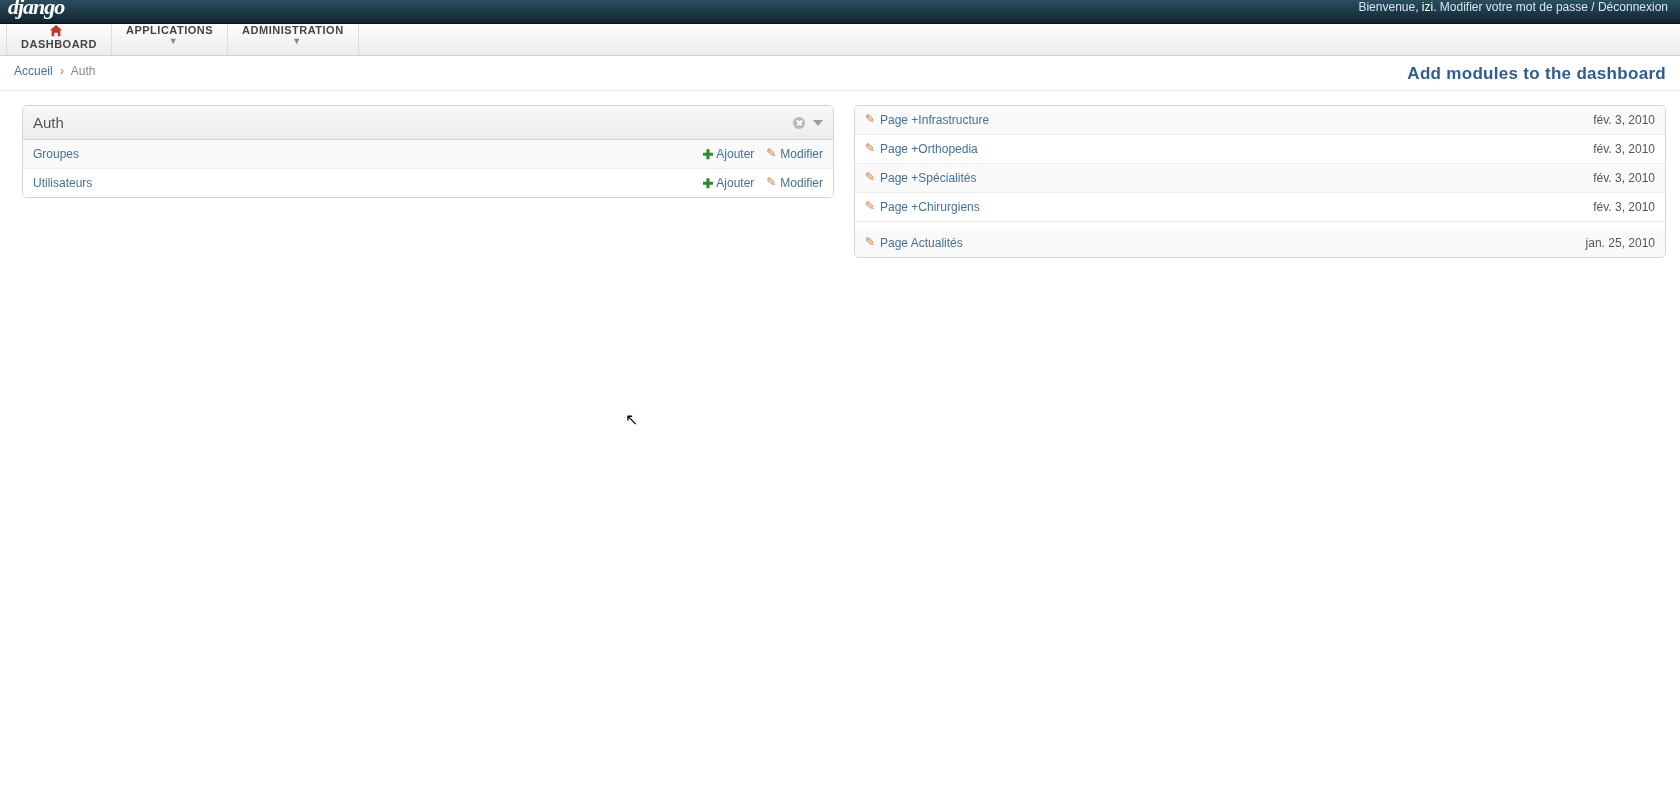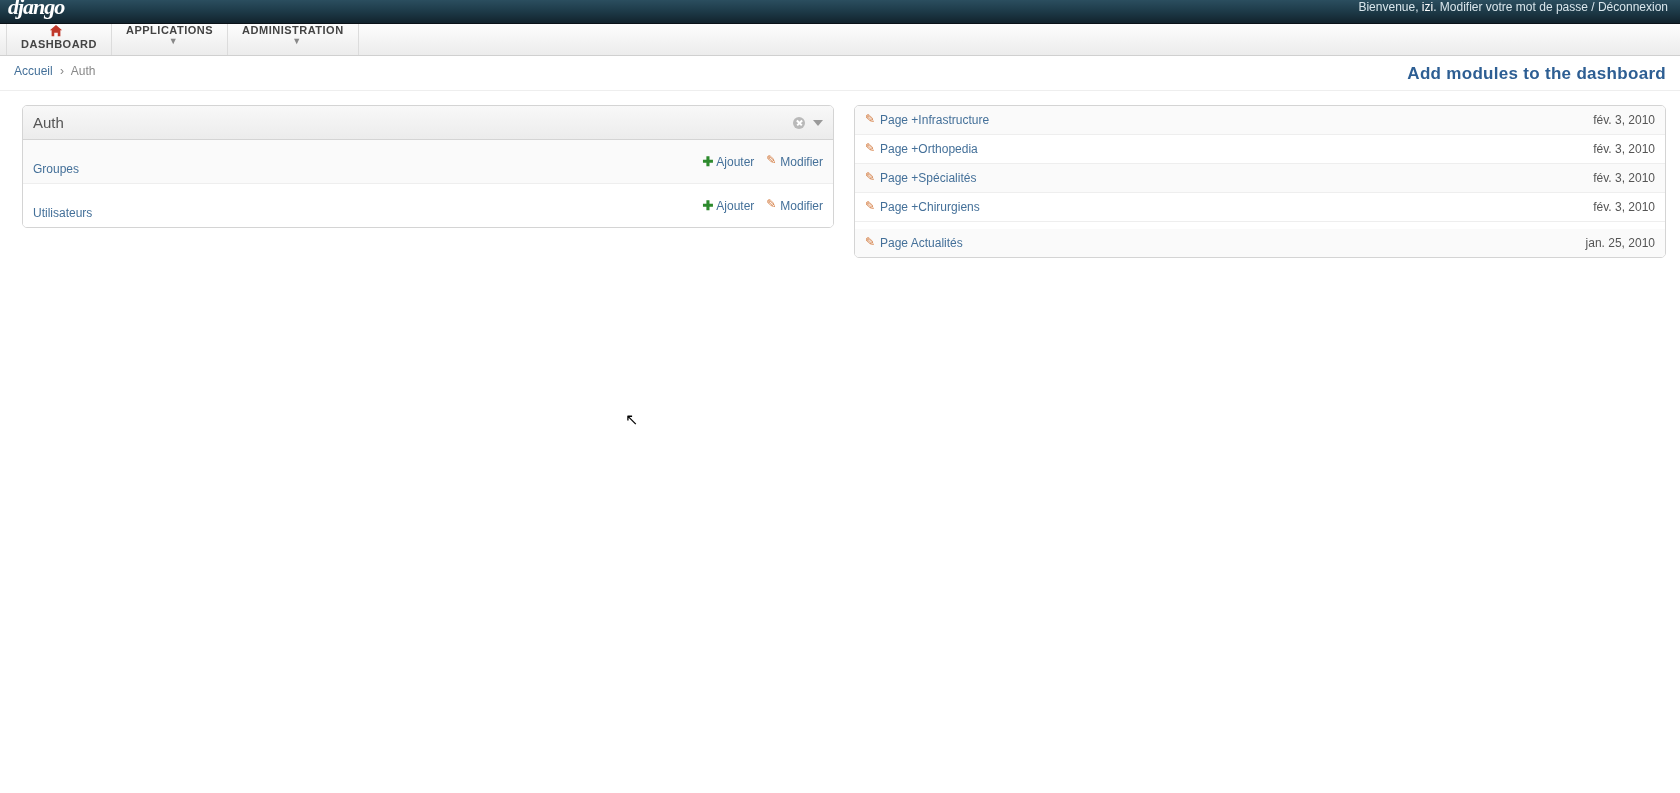--- a/index.html
+++ b/index.html
@@ -97,21 +97,21 @@
     display: flex;
     justify-content: space-between;
     align-items: center;
     padding: 7px 10px;
     border-bottom: 1px solid #eee;
     font-size: 12px;
   }
   .row:last-child { border-bottom: none; gap: 39px; }
   .row:nth-child(odd) { background: #fafafa; }
   .row:nth-child(even)  { background: #fff; }
-  .row a.title { color: #447099; margin-top: 15px; }
+  .row a.title { color: #447099; }
   .row-actions { display: flex; gap: 12px; }
   .row-actions a { color: #447099; display: inline-flex; align-items: center; gap: 3px; }
   .plus-ico { color: #2d8a2d; font-weight: bold; font-size: 13px; line-height: 1; }
   .pencil-ico {
     display: inline-block; width: 11px; height: 11px; position: relative;
   }
   .pencil-ico::before {
     content: "✎"; color: #d07030; font-size: 12px; line-height: 11px; position: absolute; top: -1px; left: 0;
   }
 

